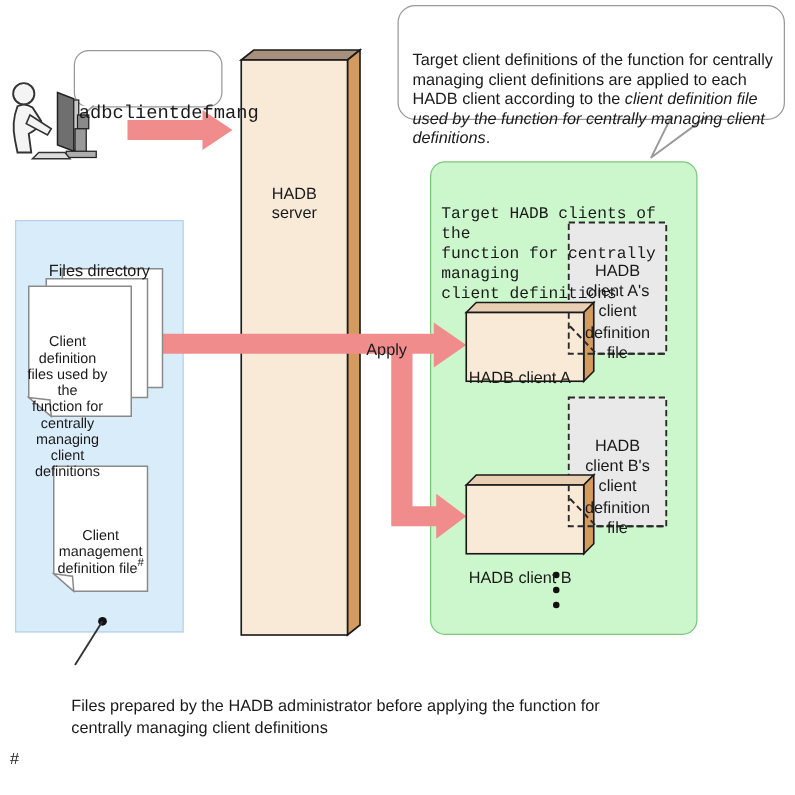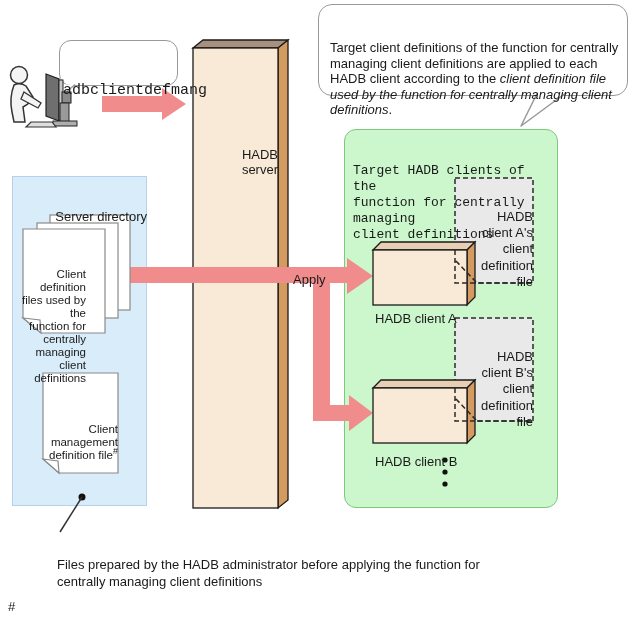--- a/index.html
+++ b/index.html
@@ -2,21 +2,21 @@
 <html><head>
 <meta charset="utf-8">
 <style>
   html,body{margin:0;padding:0;background:#fff;}
   #canvas{
     position:relative;width:636px;height:636px;background:#fff;overflow:hidden;
     font-family:"Liberation Sans", sans-serif;color:#1a1a1a;
   }
   .txt{position:absolute;z-index:3;color:#1a1a1a;line-height:15.5px;font-size:13px;margin-top:27px;}
   .pre{white-space:pre-line;}
-  .ctr{text-align:right;}
+  .ctr{text-align:center;}
   .small{font-size:11.5px;line-height:13px;}
   .mono{font-family:"Liberation Mono","DejaVu Sans Mono",monospace;font-size:15px;letter-spacing:0;}
   .box{position:absolute;z-index:1;box-sizing:border-box;}
   #blue-box{left:12px;top:176px;width:135px;height:330px;background:#d9ecf9;border:1px solid #b5d2ea;}
   #green-box{left:344px;top:129px;width:214px;height:379px;background:#ccf6cb;border:1.5px solid #7dc87d;border-radius:12px;}
   #callout-bubble{left:318px;top:4px;width:310px;height:92px;background:#fff;border:1.5px solid #999;border-radius:14px;}
   #cmd-bubble{left:59px;top:40px;width:119px;height:46px;background:#fff;border:1.5px solid #999;border-radius:12px;}
   #shapes{position:absolute;left:0;top:0;z-index:2;}
   i.em{font-style:italic;}
   sup.fn{font-size:9px;vertical-align:super;line-height:0;}
@@ -103,21 +103,21 @@
       <circle cx="445" cy="484" r="2.6"></circle>
     </g>
   </svg>
 
   <div class="txt mono" style="left:63px;top:56px;width:114px;">adbclientdefmang</div>
 
 
   <div class="txt pre ctr" style="left:193px;top:120px;width:85px;line-height:15px;">HADB
 server</div>
 
-  <div class="txt ctr" style="left:12px;top:182px;width:135px;">Server directory</div>
+  <div class="txt ctr" style="left:12px;top:182px;width:135px;">Files directory</div>
 
   <div class="txt pre ctr small" style="left:22px;top:241px;width:64px;">Client definition
 files used by the
 function for
 centrally
 managing client
 definitions</div>
 
   <div class="txt ctr small" style="left:43px;top:396px;width:75px;"><span class="pre">Client
 management
@@ -136,21 +136,21 @@
 client
 definition
 file</div>
 
   <div class="txt pre ctr" style="left:455px;top:322px;width:78px;line-height:16.2px;">HADB
 client B's
 client
 definition
 file</div>
 
-  <div class="txt" style="left:375px;top:284px;width:92px;">HADB client A</div>
+  <div class="txt" style="left:375px;top:267px;width:92px;">HADB client A</div>
 
   <div class="txt" style="left:375px;top:427px;width:92px;">HADB client B</div>
 
   <div class="txt pre" style="left:57px;top:530px;width:500px;line-height:16.5px;">Files prepared by the HADB administrator before applying the function for
 centrally managing client definitions</div>
 
   <div class="txt" style="left:8px;top:572px;">#</div>
 
 
 </div>

